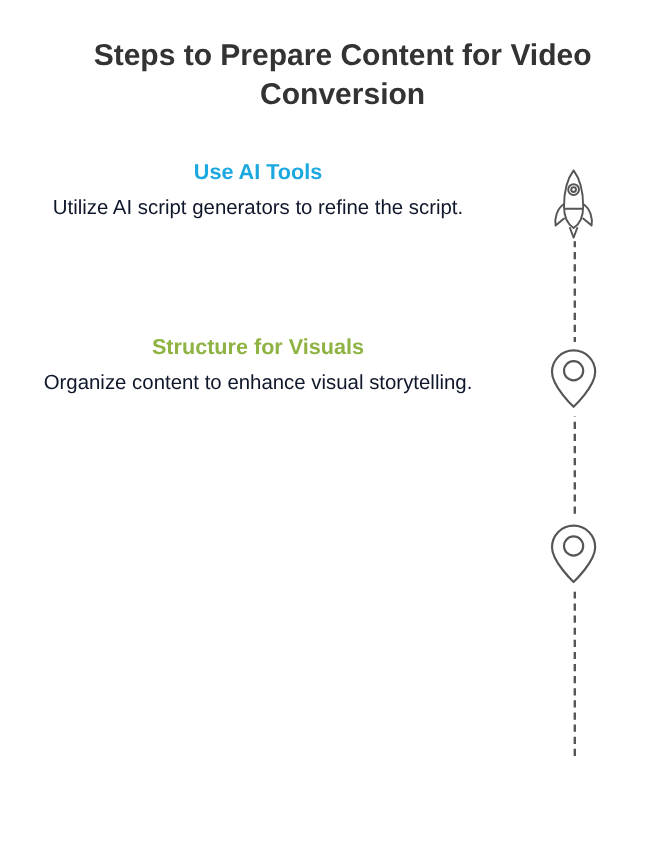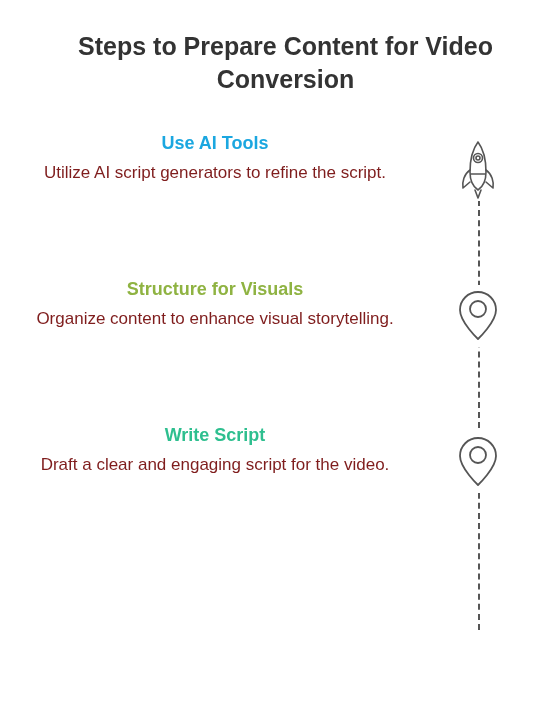--- a/index.html
+++ b/index.html
@@ -46,21 +46,21 @@
     text-align: center;
     top: 18px;
   }
   .step-title {
     font-size: 18px;
     font-weight: bold;
     margin-bottom: 8px;
   }
   .step-desc {
     font-size: 17px;
-    color: #7f1d1d;
+    color: #0f172a;
     line-height: 1.35;
   }
   .icon-wrap {
     position: absolute;
     left: 452px;
     top: 24px;
     width: 52px;
     height: 62px;
     background: #fff;
     display: flex;
@@ -113,24 +113,20 @@
       <svg width="44" height="54" viewBox="0 0 44 54">
         <g stroke="#555" stroke-width="1.8" fill="none" stroke-linejoin="round">
           <path d="M22 3 C12 3 4 11 4 21 C4 33 22 50 22 50 C22 50 40 33 40 21 C40 11 32 3 22 3 Z"></path>
           <circle cx="22" cy="20" r="8"></circle>
         </g>
       </svg>
     </div>
   </div>
 
   <div class="step">
-    <div class="step-text">
-      <div class="step-title" style="color:#2ebf8f">Write Script</div>
-      <div class="step-desc">Draft a clear and engaging script for the video.</div>
-    </div>
     <div class="icon-wrap">
       <svg width="44" height="54" viewBox="0 0 44 54">
         <g stroke="#555" stroke-width="1.8" fill="none" stroke-linejoin="round">
           <path d="M22 3 C12 3 4 11 4 21 C4 33 22 50 22 50 C22 50 40 33 40 21 C40 11 32 3 22 3 Z"></path>
           <circle cx="22" cy="20" r="8"></circle>
         </g>
       </svg>
     </div>
   </div>
 

